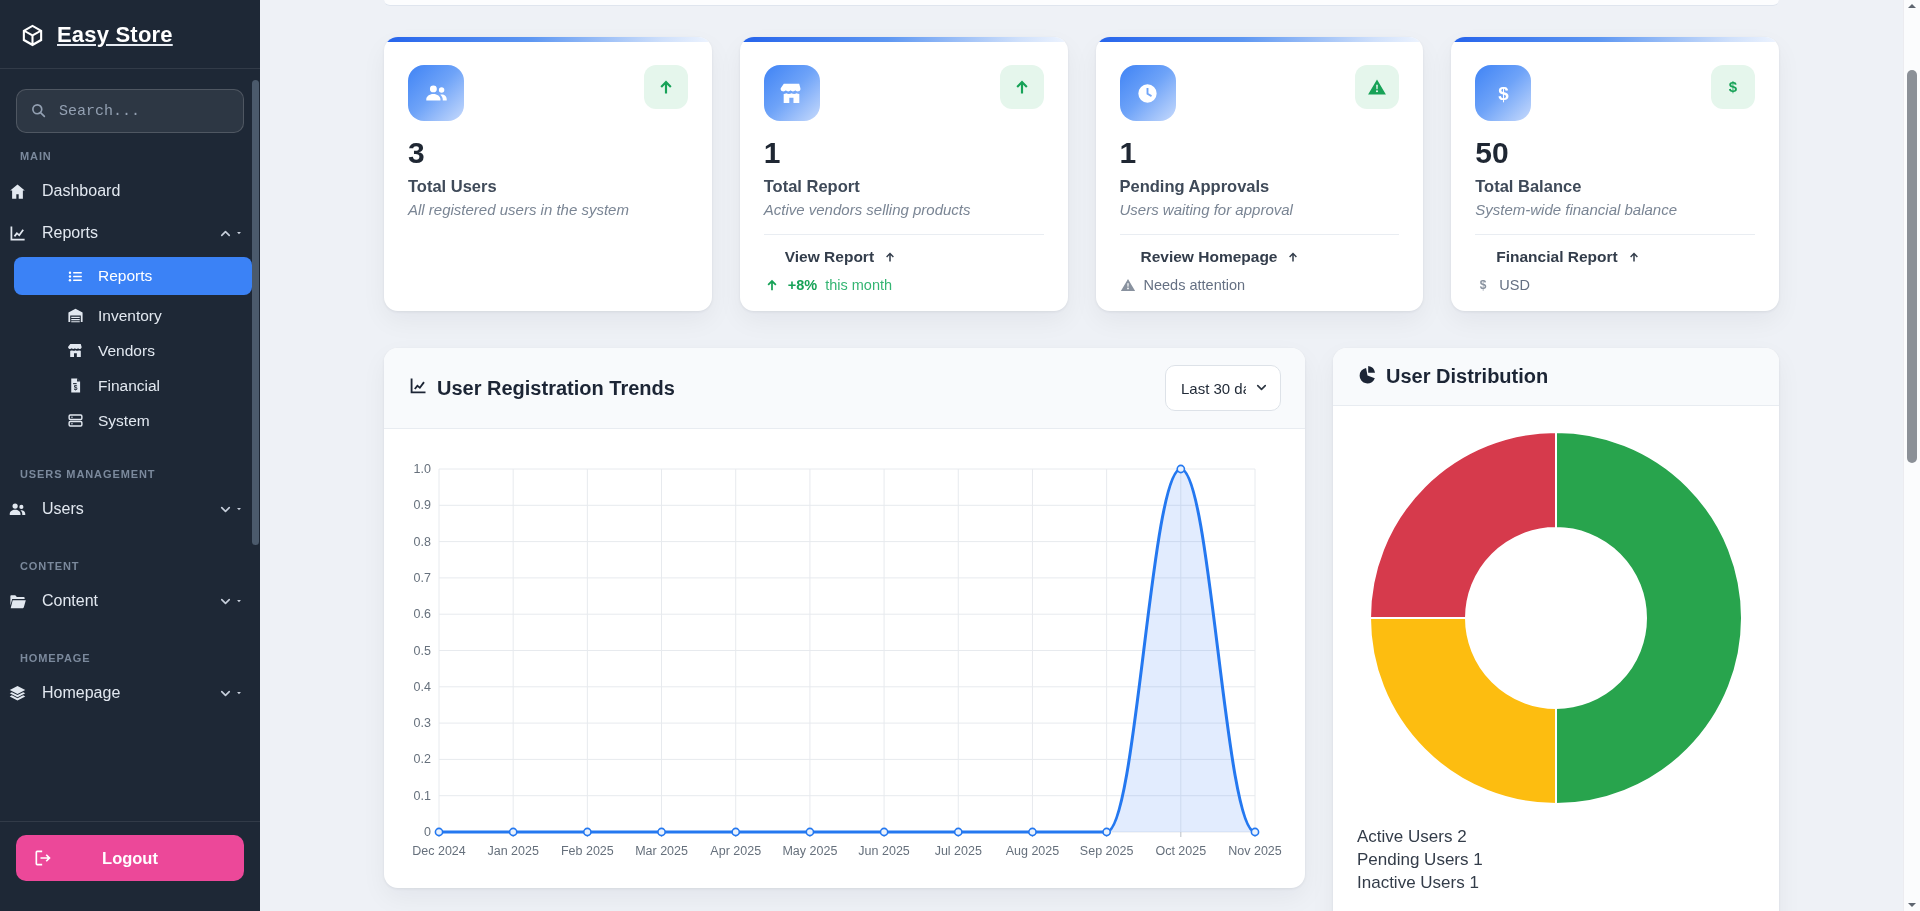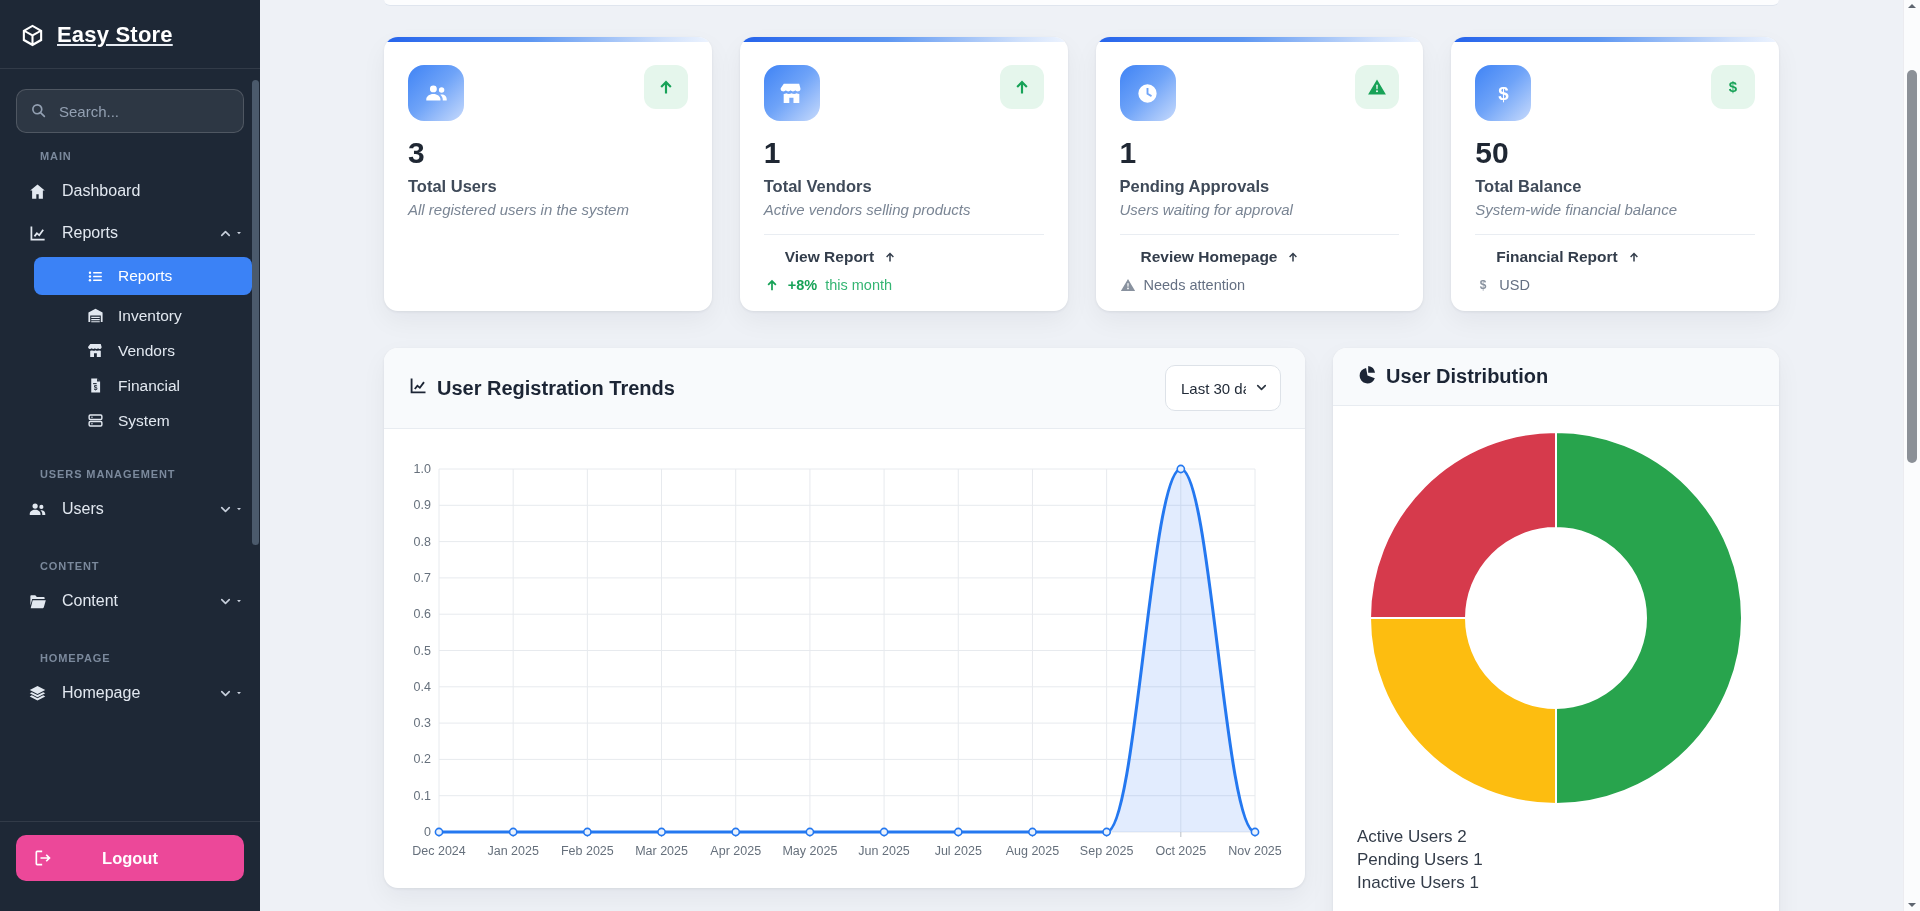--- a/index.html
+++ b/index.html
@@ -6,25 +6,25 @@
   html,body { width:1920px; height:911px; overflow:hidden; }
   body { font-family:"Liberation Sans", sans-serif; background:#eef1f6; position:relative; }
 
   
   .sidebar { position:absolute; left:0; top:0; width:260px; height:911px; background:#1e2836; color:#e6ebf2; z-index:5; }
   .logo-row { display:flex; align-items:center; gap:12px; padding:22px 20px 20px; border-bottom:1px solid rgba(255,255,255,.09);text-decoration:underline; }
   .logo-icon { display:flex; color:#fff; }
   .logo-icon svg { width:25px; height:25px; }
   .logo-text { font-size:22px; font-weight:700; color:#fff; letter-spacing:.2px; }
   .search-wrap { margin:20px 16px 0; position:relative; }
-  .search-input { width:100%; height:44px; background:rgba(255,255,255,.07); border:1px solid rgba(255,255,255,.16); border-radius:10px; color:#f0abfc; padding:0 12px 0 42px; font-size:15px; outline:none; font-family:Liberation Sans, sans-serif; }
+  .search-input { width:100%; height:44px; background:rgba(255,255,255,.07); border:1px solid rgba(255,255,255,.16); border-radius:10px; color:#f0abfc; padding:0 12px 0 42px; font-size:15px; outline:none; font-family:Liberation Mono, monospace; }
   .search-input::placeholder { color:#93a0b2; }
   .search-icon { position:absolute; left:13px; top:12px; width:19px; height:19px; color:#93a0b2; display:flex; }
   .search-icon svg { width:19px; height:19px; }
-  .nav { padding:0 0 6px; height:640px; overflow:hidden;margin-left:20px; }
+  .nav { padding:0 0 6px; height:640px; overflow:hidden; }
   .section-label { margin:30px 20px 8px; font-size:11px; font-weight:700; letter-spacing:.9px; color:#7b899c; }
   .nav > .section-label:first-child { margin-top:17px; }
   .nav-item { display:flex; align-items:center; gap:15px; height:42px; padding:0 16px 0 8px; color:#e2e8f0; font-size:16px; cursor:pointer; }
   .ni-icon { width:19px; display:flex; flex:none; justify-content:center; }
   .ni-icon svg { width:19px; height:19px; }
   .ni-label { flex:1; }
   .chev { display:flex; align-items:center; gap:1px; color:#c7cfdb; }
   .chev svg.c1 { width:15px; height:15px; }
   .chev svg.c2 { width:10px; height:10px; }
   .sub { margin:3px 0 4px; }
@@ -299,21 +299,21 @@
             <path d="M3.8 3h16.4l1.3 4.6c.4 1.5-.5 3-2 3.4-.3.1-.7.1-1 .1-1 0-1.9-.5-2.5-1.2-.6.7-1.5 1.2-2.5 1.2s-1.9-.5-2.5-1.2c-.6.7-1.5 1.2-2.5 1.2s-1.9-.5-2.5-1.2c-.6.7-1.5 1.2-2.5 1.2-.3 0-.7 0-1-.1-1.5-.4-2.4-1.9-2-3.4L3.8 3z" transform="translate(1.2 0) scale(.9)"></path>
             <path d="M4.5 12.4c.9 0 1.8-.2 2.5-.7.7.5 1.6.7 2.5.7s1.8-.2 2.5-.7c.7.5 1.6.7 2.5.7s1.8-.2 2.5-.7c.7.5 1.6.7 2.5.7V21h-5.6v-5h-4v5H4.5v-8.6z"></path>
           </svg>
         </div>
     <div class="badge">
           <svg viewBox="0 0 24 24" fill="currentColor">
             <path d="M12 4.3 18.7 11l-1.8 1.8-3.6-3.6v10.5h-2.6V9.2l-3.6 3.6L5.3 11 12 4.3z"></path>
           </svg>
         </div>
     <div class="stat-value">1</div>
-    <div class="stat-title">Total Vendors</div>
+    <div class="stat-title">Total Report</div>
     <div class="stat-desc">Active vendors selling products</div>
     <div class="stat-footer">
       <a class="stat-link">
         <span>View Report</span>
         <span style="display:flex">
               <svg viewBox="0 0 24 24" fill="currentColor">
                 <path d="M12 4.3 18.7 11l-1.8 1.8-3.6-3.6v10.5h-2.6V9.2l-3.6 3.6L5.3 11 12 4.3z"></path>
               </svg>
             </span>
       </a>

